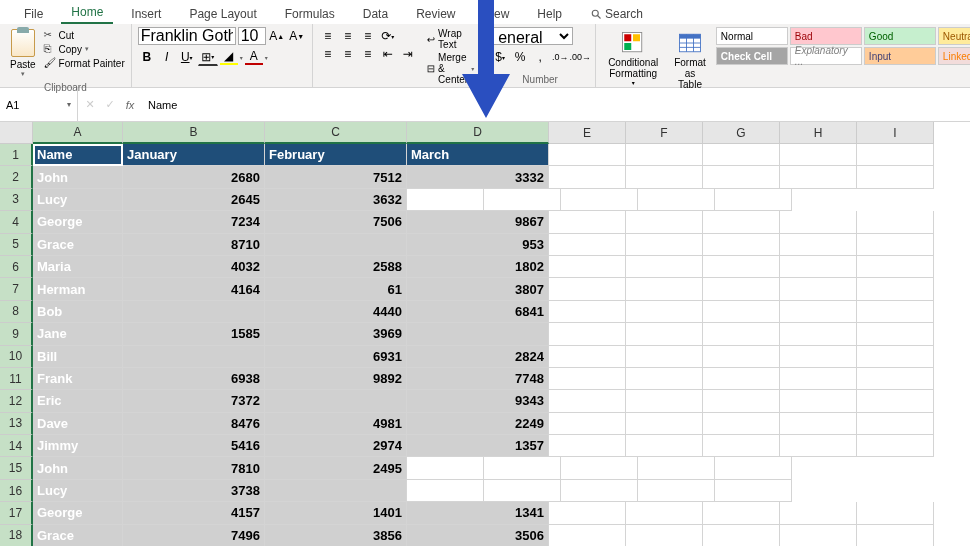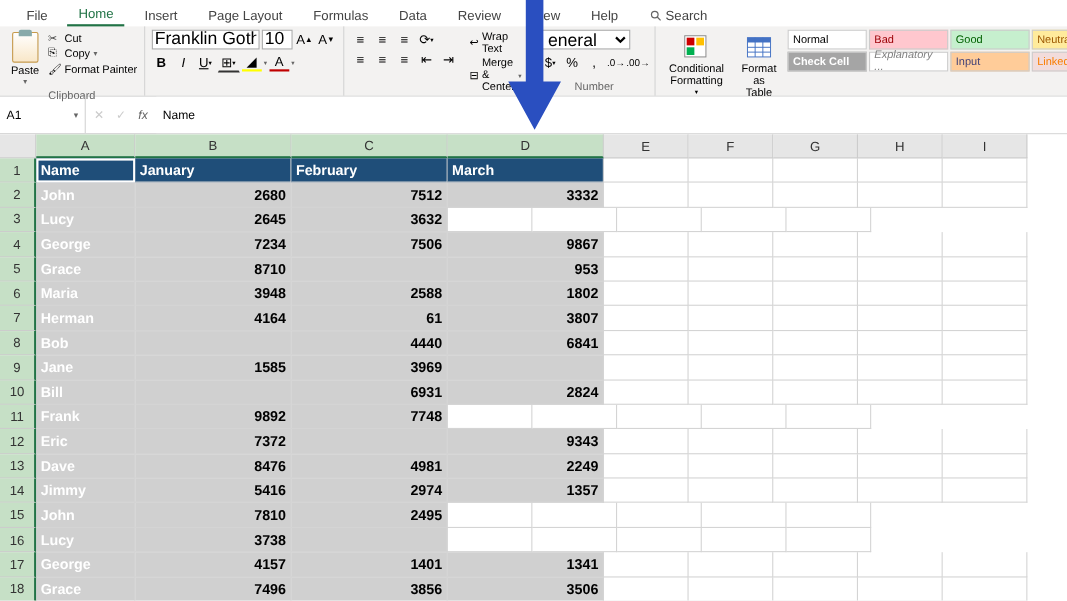--- a/index.html
+++ b/index.html
@@ -353,21 +353,21 @@
     <div class="cell num sel cwD">953</div>
     <div class="cell cwE"></div>
     <div class="cell cwF"></div>
     <div class="cell cwG"></div>
     <div class="cell cwH"></div>
     <div class="cell cwI"></div>
       </div>
       <div class="grid-row">
     <div class="row-header sel">6</div>
     <div class="cell nm sel cwA">Maria</div>
-    <div class="cell num sel cwB">3948</div>
+    <div class="cell num sel cwB">4032</div>
     <div class="cell num sel cwC">2588</div>
     <div class="cell num sel cwD">1802</div>
     <div class="cell cwE"></div>
     <div class="cell cwF"></div>
     <div class="cell cwG"></div>
     <div class="cell cwH"></div>
     <div class="cell cwI"></div>
       </div>
       <div class="grid-row">
     <div class="row-header sel">7</div>
@@ -413,20 +413,21 @@
     <div class="cell num sel cwD">2824</div>
     <div class="cell cwE"></div>
     <div class="cell cwF"></div>
     <div class="cell cwG"></div>
     <div class="cell cwH"></div>
     <div class="cell cwI"></div>
       </div>
       <div class="grid-row">
     <div class="row-header sel">11</div>
     <div class="cell nm sel cwA">Frank</div>
+    <div class="cell num sel cwB">6938</div>
     <div class="cell num sel cwC">9892</div>
     <div class="cell num sel cwD">7748</div>
     <div class="cell cwE"></div>
     <div class="cell cwF"></div>
     <div class="cell cwG"></div>
     <div class="cell cwH"></div>
     <div class="cell cwI"></div>
       </div>
       <div class="grid-row">
     <div class="row-header sel">12</div>

